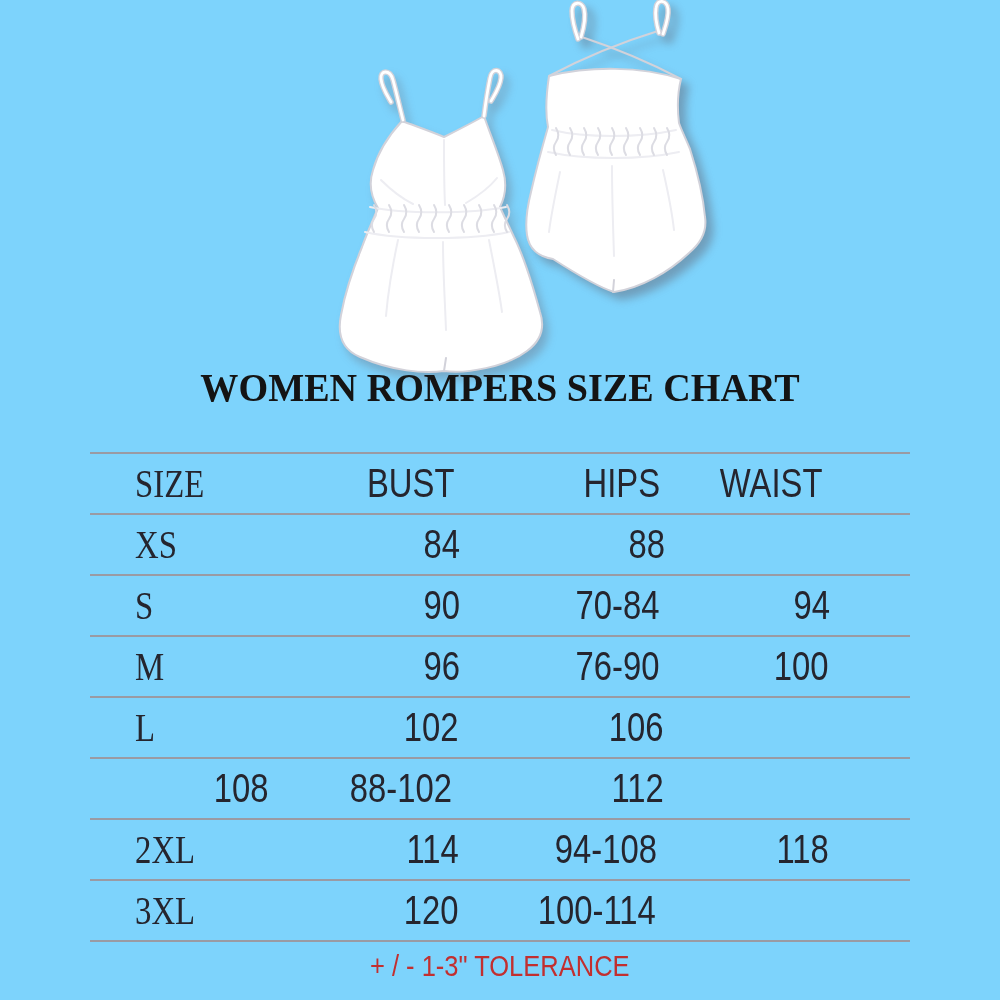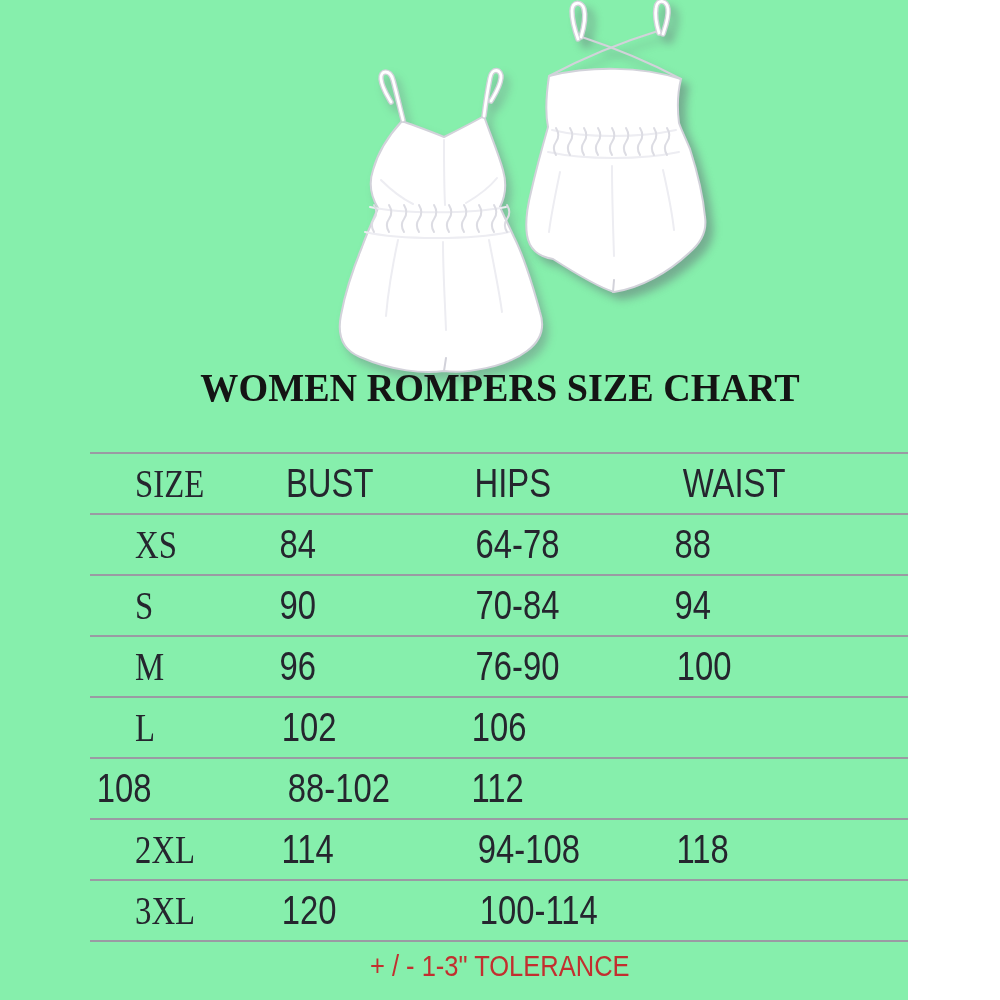--- a/index.html
+++ b/index.html
@@ -3,21 +3,21 @@
 <meta charset="utf-8">
 <style>
   :root{
     --text:#25252e;
     --line:#9a9aa3;
     --red:#c22f2f;
     --title:#141414;
   }
   html,body{margin:0;padding:0;background:#ffffff;}
   .page{
-    position:relative;width:908px;height:1000px;background:#86efac;
+    position:relative;width:1000px;height:1000px;background:#7dd3fc;
     font-family:"Liberation Sans",sans-serif;color:var(--text);overflow:hidden;
   }
   .illustration{position:absolute;top:0;left:0;}
   .g-front{filter:drop-shadow(5px 7px 4px rgba(105,105,120,0.38));}
   .g-back{filter:drop-shadow(7px 7px 4px rgba(95,95,110,0.45));}
   .garment{fill:#ffffff;stroke:#d2d2da;stroke-width:2;}
   .crossline{fill:none;stroke:#d2d2da;stroke-width:2;}
   .squiggle{fill:none;stroke:#dcdce3;stroke-width:2;stroke-linecap:round;}
   .crease{fill:none;stroke:#ededf2;stroke-width:2;stroke-linecap:round;}
   .notch{fill:none;stroke:#d2d2da;stroke-width:2;stroke-linecap:round;}
@@ -38,21 +38,21 @@
   }
   .trow{
     box-sizing:border-box;
     display:grid;grid-template-columns:185px 190px 205px 165px 75px;
     align-items:center;height:61px;
     border-bottom:2px solid var(--line);
     font-size:41px;line-height:1;
   }
   .cell{overflow:visible;white-space:nowrap;}
   .c-size{padding-left:45px;text-align:left;font-family:Liberation Serif, serif;}
-  .c-num{text-align:left;}
+  .c-num{text-align:right;}
   .cond{display:inline-block;transform:scaleX(0.8);transform-origin:50% 50%;}
   .c-size .cond{transform-origin:0 50%;}
 
   .tolerance{
     position:absolute;top:948px;left:90px;width:820px;
     text-align:center;font-size:30px;line-height:1.2;color:var(--red);
     white-space:nowrap;
   }
   .tolerance .cond{transform:scaleX(0.85);}
 </style>
@@ -165,21 +165,20 @@
       <div class="cell c-size"><span class="cond">SIZE</span></div>
       <div class="cell c-num"><span class="cond">BUST</span></div>
       <div class="cell c-num"><span class="cond">HIPS</span></div>
       <div class="cell c-num"><span class="cond">WAIST</span></div>
       <div class="cell"></div>
     </div>
 
     <div class="trow">
       <div class="cell c-size"><span class="cond">XS</span></div>
       <div class="cell c-num"><span class="cond">84</span></div>
-      <div class="cell c-num"><span class="cond">64-78</span></div>
       <div class="cell c-num"><span class="cond">88</span></div>
       <div class="cell"></div>
     </div>
 
     <div class="trow">
       <div class="cell c-size"><span class="cond">S</span></div>
       <div class="cell c-num"><span class="cond">90</span></div>
       <div class="cell c-num"><span class="cond">70-84</span></div>
       <div class="cell c-num"><span class="cond">94</span></div>
       <div class="cell"></div>

